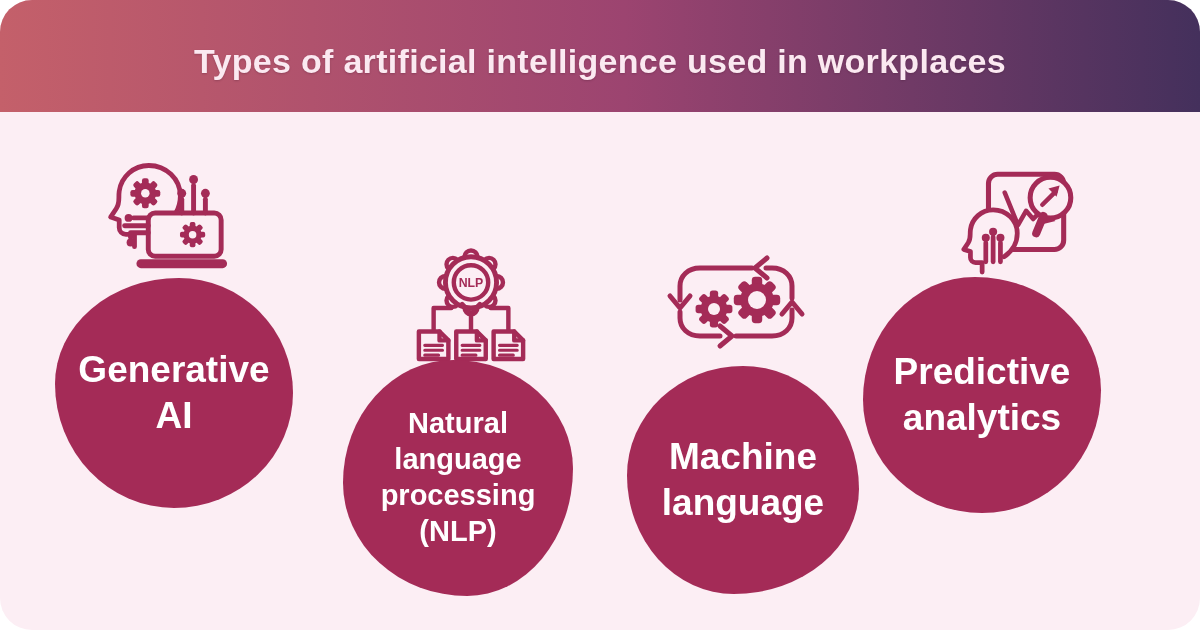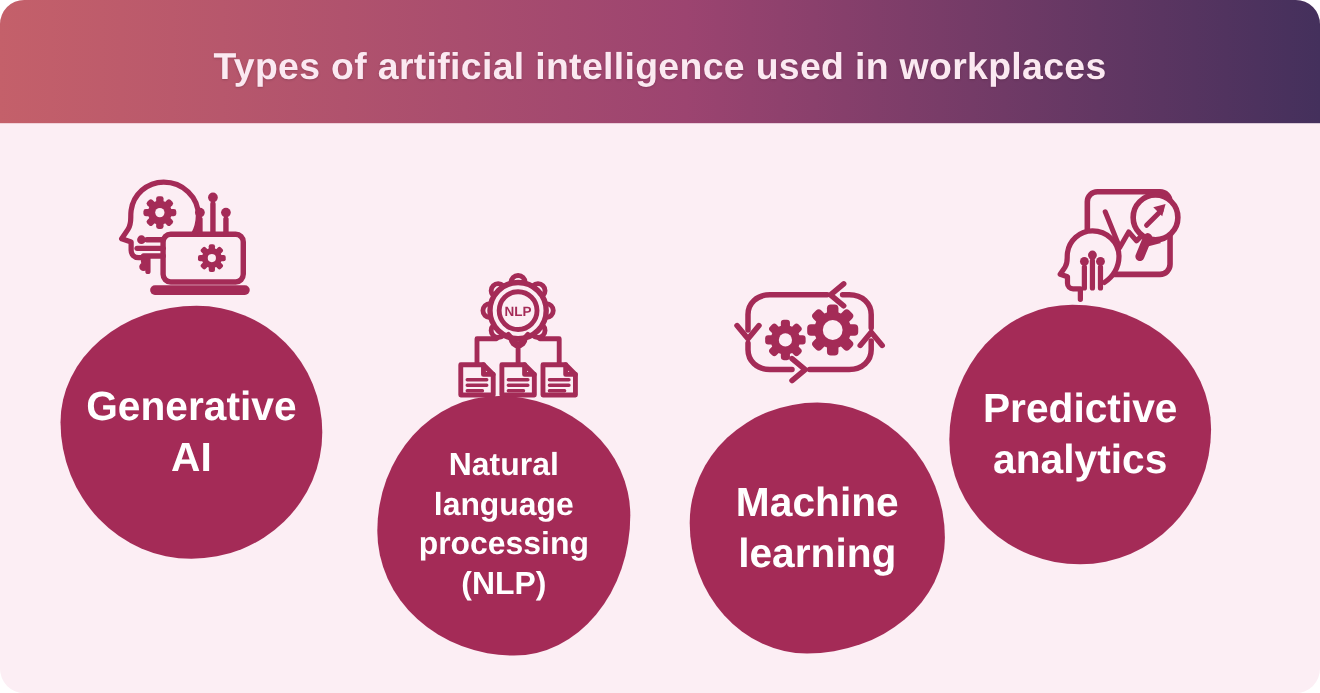--- a/index.html
+++ b/index.html
@@ -1,17 +1,17 @@
 <!DOCTYPE html>
 <html style="--accent: #a42b57; --card_bg: #fceef4; --grad_left: #c4606a; --grad_mid: #9c4470; --grad_right: #44305c; --title_text: #fbe9f1; --blob_text: #ffffff;"><head>
 <meta charset="utf-8">
 <style>
   html,body{margin:0;padding:0;background:#ffffff;}
   body{width:1200px;height:630px;position:relative;font-family:"Liberation Sans","DejaVu Sans",sans-serif;}
-  .card{position:absolute;inset:0;border-radius:22px;overflow:hidden;background:var(--card_bg);}
+  .card{position:absolute;inset:0;border-radius:32px;overflow:hidden;background:var(--card_bg);}
   .header{position:absolute;left:0;top:0;width:100%;height:112px;
           background:linear-gradient(90deg,var(--grad_left) 0%,var(--grad_mid) 52%,var(--grad_right) 100%);
           display:flex;align-items:center;justify-content:center;}
   .title{color:var(--title_text);font-size:34px;font-weight:bold;letter-spacing:.3px;
          padding-top:10px;text-shadow:0 1px 2px rgba(60,20,40,.25);}
   .blob{position:absolute;background:var(--accent);display:flex;align-items:center;justify-content:center;}
   .blob-label{color:var(--blob_text);font-weight:bold;text-align:center;white-space:pre-line;line-height:1.24;}
   .blob1{left:55px;top:278px;width:238px;height:230px;border-radius:52% 48% 50% 50% / 46% 50% 50% 54%;}
   .blob2{left:343px;top:360px;width:230px;height:236px;border-radius:48% 52% 46% 54% / 52% 46% 54% 48%;}
   .blob3{left:627px;top:366px;width:232px;height:228px;border-radius:50% 50% 54% 46% / 48% 54% 46% 52%;}
@@ -129,21 +129,21 @@
         <path d="M54 74 L66 84 L54 94"></path>
         <path d="M116 62 L126 50 L136 62"></path>
         <use href="#gear16" transform="translate(48,57) scale(1.15)" fill="currentColor" stroke="none"></use>
         <circle cx="48" cy="57" r="6" style="fill:var(--card_bg)" stroke="none"></circle>
         <use href="#gear16" transform="translate(91,48) scale(1.45)" fill="currentColor" stroke="none"></use>
         <circle cx="91" cy="48" r="9" style="fill:var(--card_bg)" stroke="none"></circle>
       </svg>
     </div>
     <div class="blob blob3">
       <div class="blob-label">Machine
-learning</div>
+language</div>
     </div>
   </div>
 
   <div>
     <div class="ic ic4">
       <svg width="126" height="120" viewBox="0 0 124 118" fill="none" stroke="currentColor" stroke-width="5" stroke-linecap="round" stroke-linejoin="round">
         <rect x="30" y="14" width="74" height="74" rx="9"></rect>
         <path d="M46 32 L59 64 L67 50 L74 58 L82 50 L88 55" stroke-width="4.5"></path>
         <polygon points="96,60 85,51 84,63" fill="currentColor" stroke="none"></polygon>
         <circle cx="91" cy="37" r="20" style="fill:var(--card_bg)"></circle>

